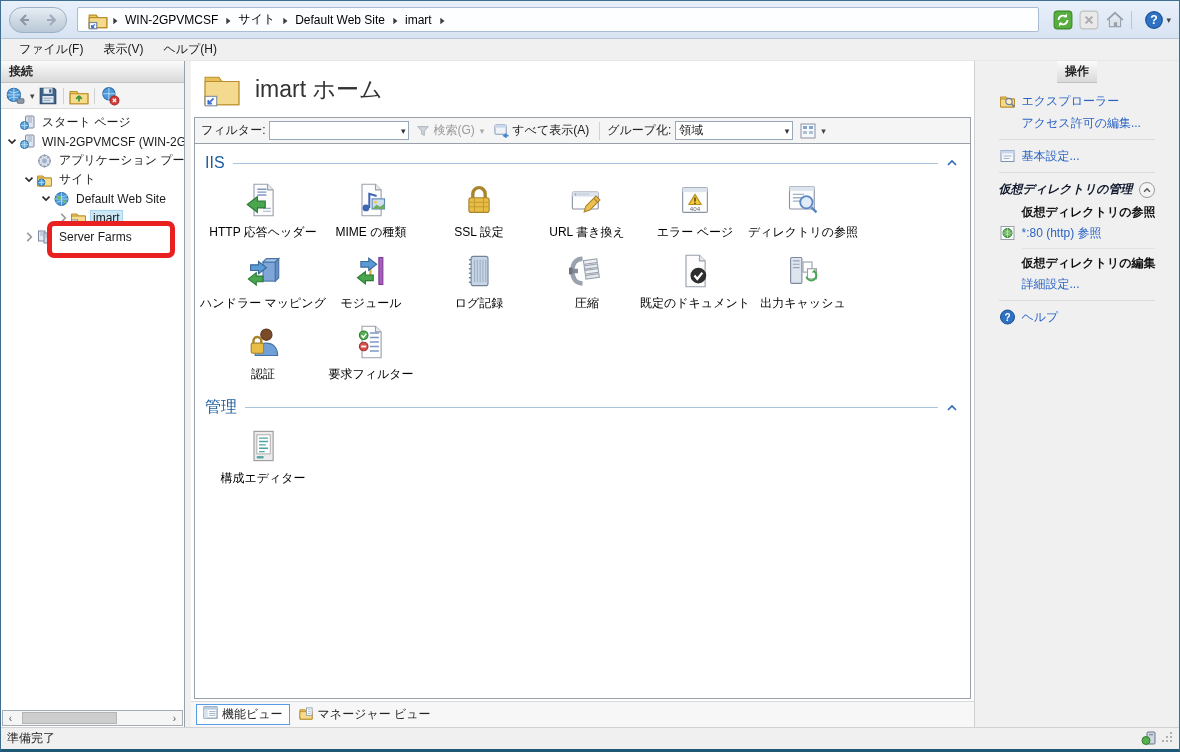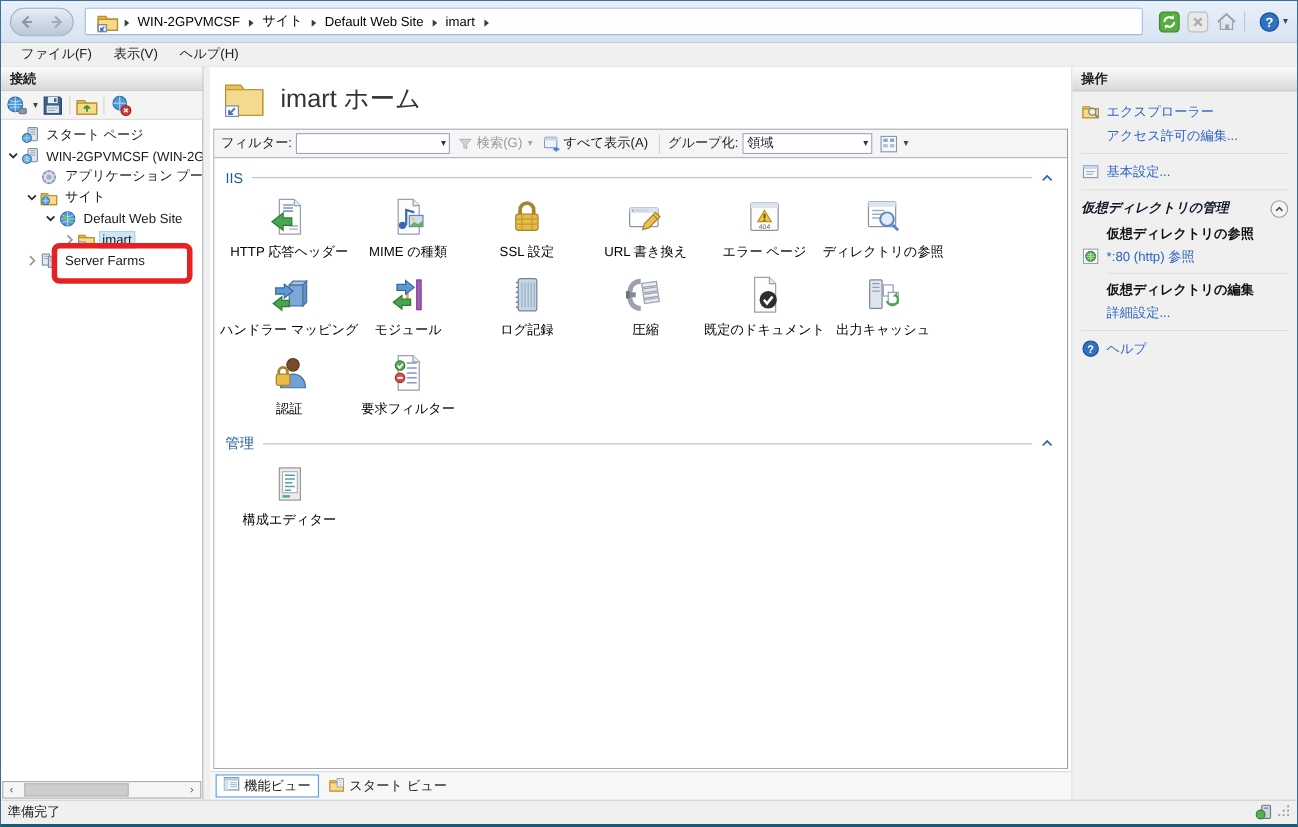--- a/index.html
+++ b/index.html
@@ -56,33 +56,33 @@
   .filterbar{height:26px;background:#f5f5f5;border-bottom:1px solid #9aa0a8;display:flex;align-items:center;padding:0 6px;gap:4px;flex:0 0 auto;}
   .flabel{color:#222;}
   .combo{height:19px;background:#fff;border:1px solid #99a8bb;display:flex;align-items:center;justify-content:space-between;padding:0 3px;}
   .combo .cval{color:#222;}
   .combo .caret{color:#333;}
   .fsep{width:1px;height:18px;background:#d2d2d2;margin:0 3px;}
   .ftxt-dis{color:#9a9a9a;}
   .fbtn{display:flex;align-items:center;gap:3px;padding:1px 3px;}
   .content{flex:1;background:#fff;padding:6px 10px;overflow:hidden;}
   .grouphdr{display:flex;align-items:center;margin:4px 0 2px 0;}
-  .grouphdr .gname{color:#1c5c9e;font-size:13px;margin-right:8px;}
+  .grouphdr .gname{color:#1c5c9e;font-size:16px;margin-right:8px;}
   .grouphdr .gline{flex:1;height:1px;background:#aac4de;}
   .grouphdr .gchev{width:16px;height:14px;margin-left:6px;display:flex;align-items:center;justify-content:center;}
   .tiles{display:flex;flex-wrap:wrap;padding-left:4px;margin-bottom:10px;}
   .tile{width:108px;display:flex;flex-direction:column;align-items:center;padding:8px 0 4px 0;cursor:default;}
   .tile .fico{width:36px;height:36px;margin-bottom:6px;}
   .tile .flab{white-space:nowrap;color:#000;font-size:12px;}
   .tabsrow{height:26px;background:#f7f7f7;border-top:1px solid #dadada;display:flex;align-items:center;padding-left:5px;gap:2px;flex:0 0 auto;}
   .vtab{display:flex;align-items:center;gap:4px;height:21px;padding:0 6px;border:1px solid transparent;color:#222;}
   .vtab.sel{background:#fff;border:1px solid #569de5;font-family:Liberation Serif, serif;}
   .vtab svg{width:15px;height:15px;}
   
-  .rightcol{width:204px;background:#f0f0f0;display:flex;flex-direction:column;flex:0 0 auto;}
+  .rightcol{width:204px;background:#f0f0f0;display:flex;flex-direction:column;flex:0 0 auto;align-items:center;}
   .actionsbody{flex:1;padding:6px 8px;overflow:hidden;}
   .act-link{display:flex;align-items:center;min-height:20px;margin:2px 0;}
   .act-link .aico{width:17px;height:16px;margin-right:6px;flex:0 0 auto;display:inline-flex;}
   .act-link .aspacer{width:23px;flex:0 0 auto;}
   .act-link .alab{color:#2b63c4;cursor:pointer;}
   .act-hdr{display:flex;align-items:center;justify-content:space-between;font-weight:bold;color:#0f172a;margin:8px 0 4px 0;font-style:italic;}
   .circlebtn{width:16px;height:16px;border-radius:50%;border:1px solid #9a9a9a;background:#f5f5f5;display:flex;align-items:center;justify-content:center;}
   .act-sub{font-weight:bold;color:#111;margin:6px 0 2px 23px;}
   .act-div{height:1px;background:#dcdcdc;margin:6px 0;}
   .act-thin{height:1px;background:#e2e2e2;margin:5px 0 5px 23px;}
@@ -570,21 +570,21 @@
               </svg></span>
             <span>機能ビュー</span>
           </span>
           <span class="vtab">
             <span><svg viewBox="0 0 16 16" width="100%" height="100%">
                 <path d="M1 4h5.5l1.5 2H14v8H1z" fill="#efc95c" stroke="#b98f2d"></path>
                 <path d="M1 6h13v8H1z" fill="#f6dc8a" stroke="#b98f2d"></path>
                 <rect x="8" y="2" width="6" height="8" fill="#fff" stroke="#98a0ac"></rect>
                 <path d="M9.5 4h3M9.5 6h3M9.5 8h3" stroke="#9fb2c8" stroke-width=".8"></path>
               </svg></span>
-            <span>スタート ビュー</span>
+            <span>マネージャー ビュー</span>
           </span>
         </div>
     </div>
 
     <div class="rightcol">
       <div class="panelhdr">操作</div>
       <div class="actionsbody" id="actions">
           <div class="act-link">
             <span class="aico">
               <svg viewBox="0 0 16 16" width="100%" height="100%">

